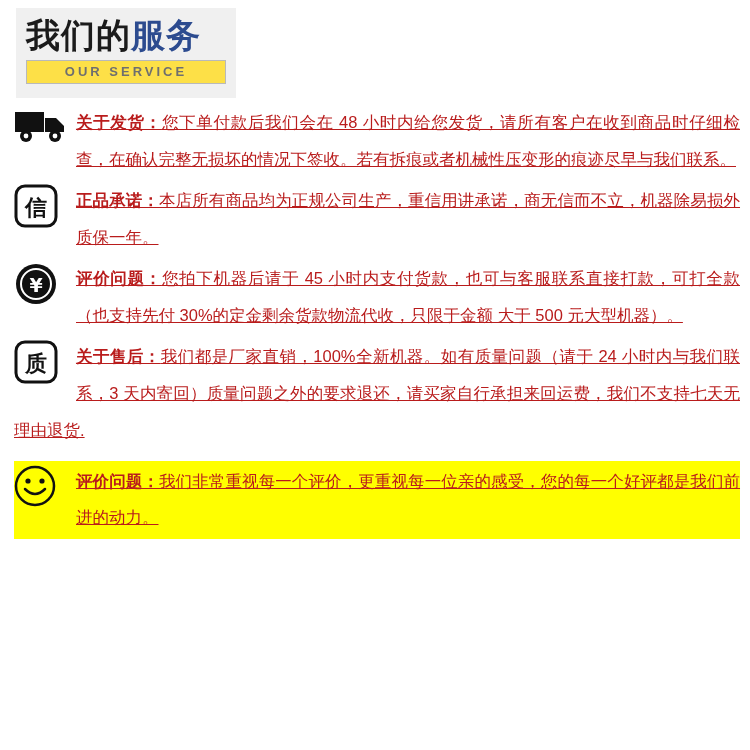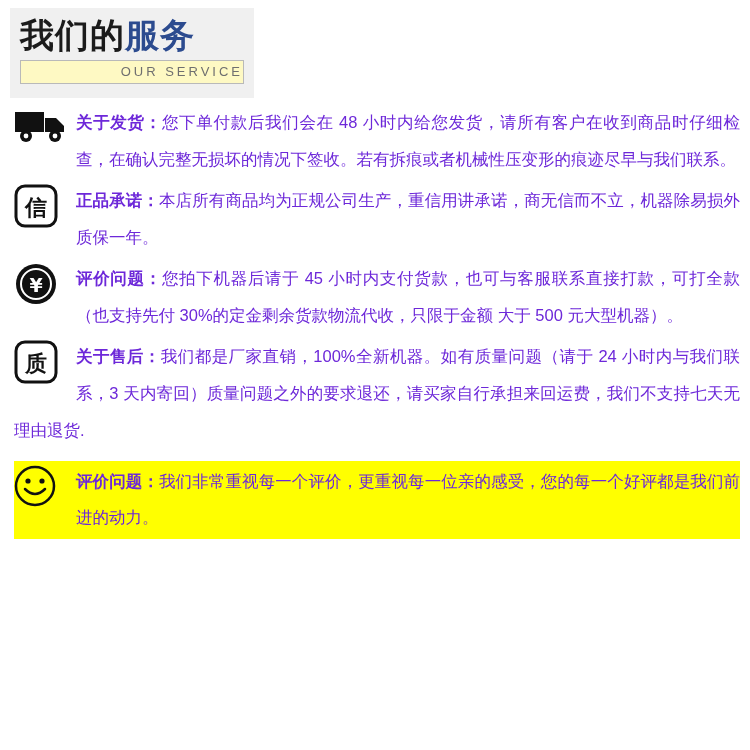--- a/index.html
+++ b/index.html
@@ -17,44 +17,45 @@
   .page {
     position: relative;
     width: 750px;
     height: 750px;
     box-sizing: border-box;
   }
 
   
   .banner {
     position: relative;
-    width: 244px;
+    width: 220px;
     height: 90px;
     background: #f0f0f0;
-    margin: 8px 0 0 10px;
+    margin: 8px 0 0 16px;
     box-sizing: border-box;
     padding: 8px 10px 4px 10px;
   }
   .banner-cn {
     font-size: 34px;
     font-weight: bold;
     letter-spacing: 1px;
     line-height: 38px;
     color: #1b1b1b;
     white-space: nowrap;
   }
   .banner-cn .accent {
     color: #2c4b8f;
   }
   .banner-en-box {
     margin-top: 6px;
     border: 1px solid #b9b9b9;
-    text-align: right;
+    text-align: center;
     padding: 3px 0 4px 0;
-    background: #fef9c3;
+    background: #fde047;
+    font-weight: bold;
   }
   .banner-en {
     font-size: 13px;
     letter-spacing: 3px;
     color: #6f6f6f;
   }
 
   
   .sections {
     margin: 6px 0 0 0;
@@ -70,22 +71,23 @@
     height: 50px;
     display: flex;
     align-items: flex-start;
     justify-content: flex-start;
     padding-top: 2px;
     box-sizing: border-box;
   }
   .sec-text {
     font-size: 16.5px;
     line-height: 37px;
-    color: #6d28d9;
+    color: #b91c1c;
     text-align: justify;
+    text-decoration: underline;
   }
   .sec-text .lead {
     font-weight: bold;
   }
   .clear { clear: both; }
 
   
   .section.highlight {
     background: #ffff00;
     padding: 2px 0 4px 0;

